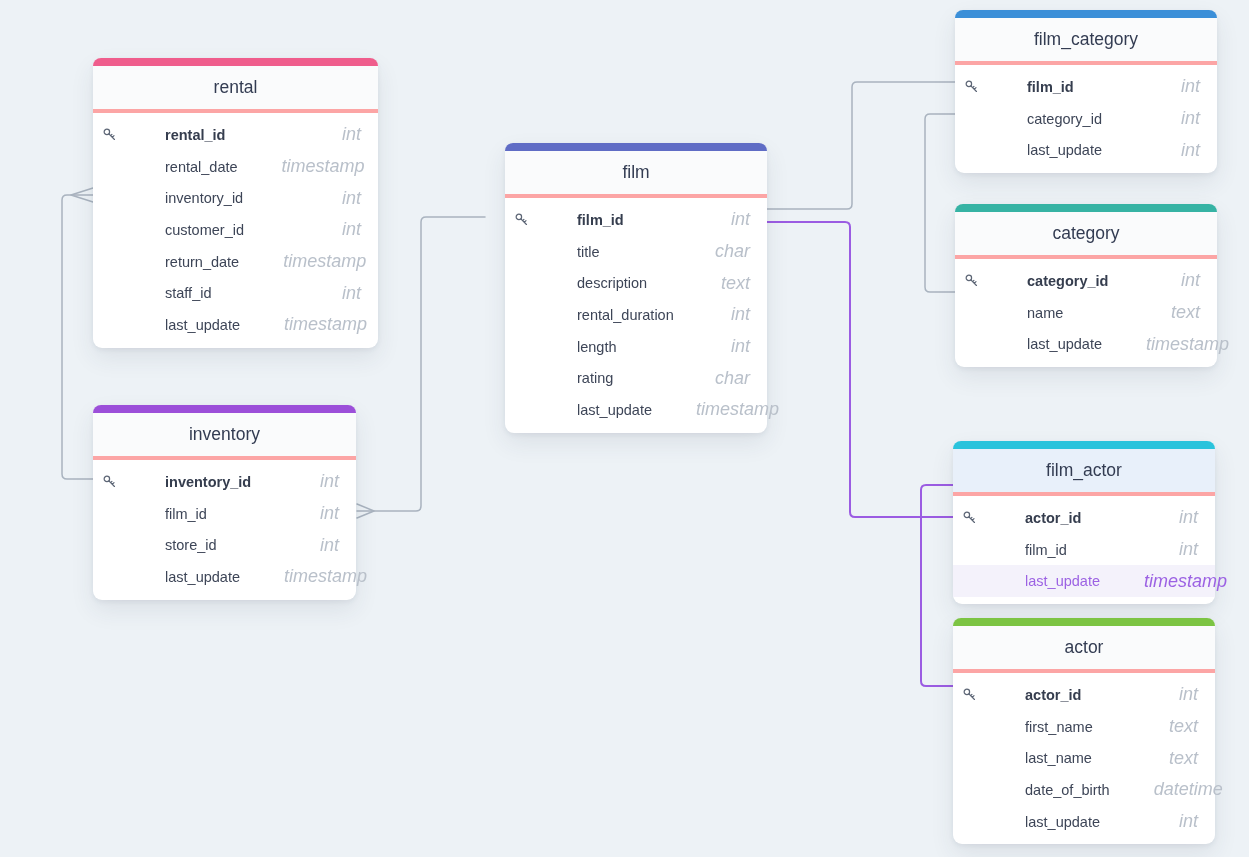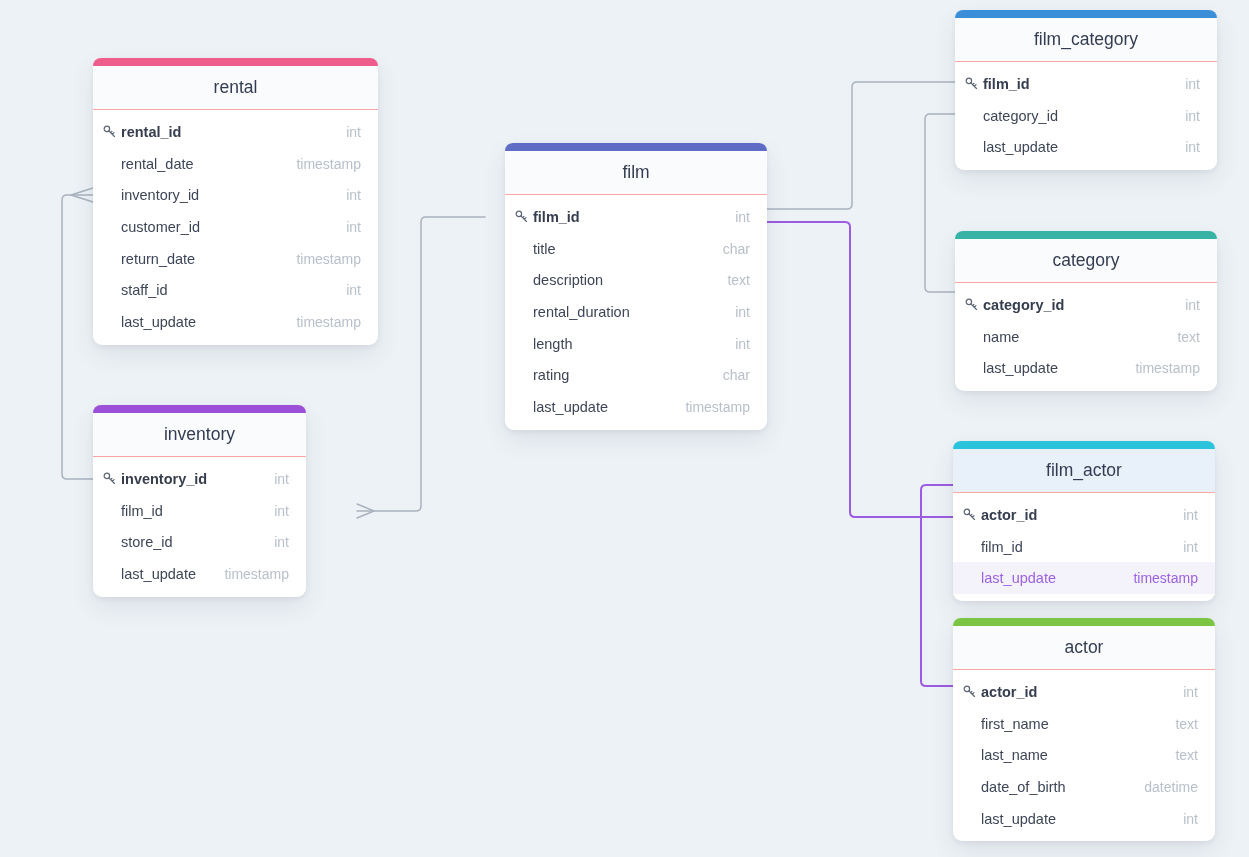--- a/index.html
+++ b/index.html
@@ -23,40 +23,41 @@
     border-radius:9px 9px 0 0;
   }
   .title{
     height:43px;
     line-height:43px;
     text-align:center;
     font-size:17.5px;
     font-weight:500;
     color:#333c52;
     background:#fafbfc;
-    border-bottom:1px solid #fca5a5;
+    border-bottom:4px solid #fca5a5;
   }
   .rows{padding:6px 0 7px 0;}
   .row{
     height:31.7px;
     display:flex;
     align-items:center;
     padding:0 17px 0 9px;
     font-size:14.5px;
+    gap:44px;
   }
   .key{
     width:19px;
     display:inline-flex;
     align-items:center;
     justify-content:flex-start;
     flex:0 0 19px;
   }
   .fname{color:#3d4557;}
   .row.pk .fname{font-weight:700;color:#353d4e;}
-  .ftype{margin-left:auto;color:#b9c0ca;font-size:14px;}
+  .ftype{margin-left:auto;color:#b9c0ca;font-size:18px;font-style:italic;}
   .row.highlight{background:#f4f2fb;}
   .row.highlight .fname,.row.highlight .ftype{color:#9c62e3;}
 </style>
 </head>
 <body>
 
 <div id="canvas">
 
   <svg id="wires" width="1249" height="857" viewBox="0 0 1249 857">
 
@@ -128,21 +129,21 @@
           <span class="fname">staff_id</span>
           <span class="ftype">int</span>
         </div>
         <div class="row">
           <span class="key"></span>
           <span class="fname">last_update</span>
           <span class="ftype">timestamp</span>
         </div>
       </div>
     </div>
-    <div class="table-card" style="left: 93px; top: 405px; width: 213px;">
+    <div class="table-card" style="left: 93px; top: 405px; width: 263px;">
       <div class="bar" style="background: rgb(156, 79, 217);"></div>
       <div class="title">inventory</div>
       <div class="rows">
         <div class="row pk">
           <span class="key">
             <svg width="15" height="15" viewBox="0 0 16 16" fill="none" stroke="#5c6575" stroke-width="1.3" stroke-linecap="round" stroke-linejoin="round">
               <circle cx="5.2" cy="5.2" r="2.9"></circle>
               <path d="M7.3,7.3 L13.3,13.3 M11,11 L12.8,9.2 M9.2,9.2 L10.6,7.8"></path>
             </svg>
           </span>
@@ -231,21 +232,21 @@
           <span class="fname">category_id</span>
           <span class="ftype">int</span>
         </div>
         <div class="row">
           <span class="key"></span>
           <span class="fname">last_update</span>
           <span class="ftype">int</span>
         </div>
       </div>
     </div>
-    <div class="table-card" style="left: 955px; top: 231px; width: 262px;">
+    <div class="table-card" style="left: 955px; top: 204px; width: 262px;">
       <div class="bar" style="background: rgb(54, 179, 164);"></div>
       <div class="title">category</div>
       <div class="rows">
         <div class="row pk">
           <span class="key">
             <svg width="15" height="15" viewBox="0 0 16 16" fill="none" stroke="#5c6575" stroke-width="1.3" stroke-linecap="round" stroke-linejoin="round">
               <circle cx="5.2" cy="5.2" r="2.9"></circle>
               <path d="M7.3,7.3 L13.3,13.3 M11,11 L12.8,9.2 M9.2,9.2 L10.6,7.8"></path>
             </svg>
           </span>

